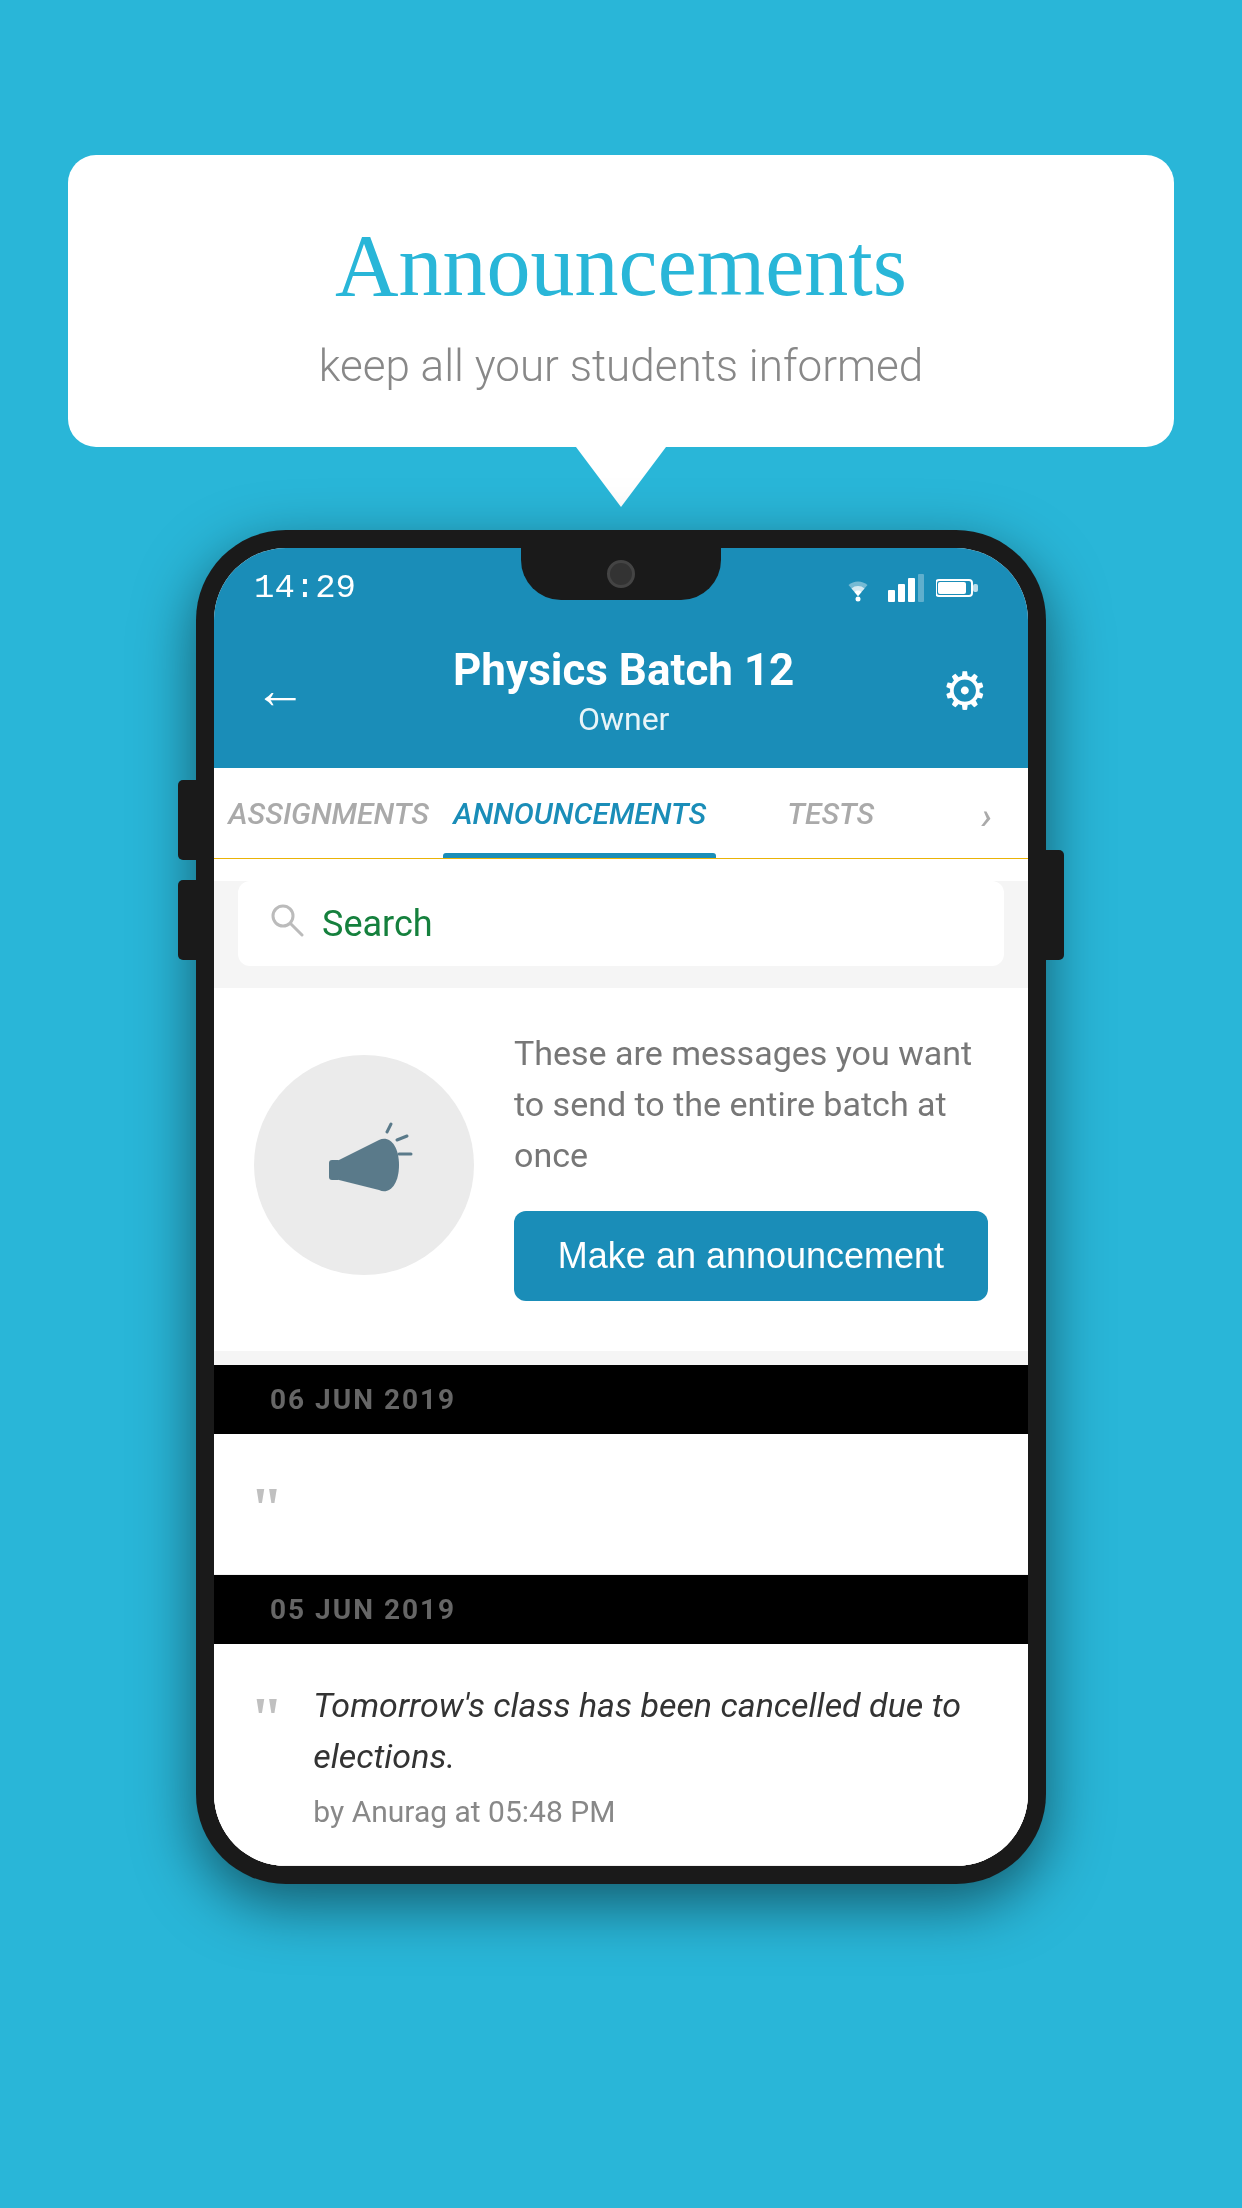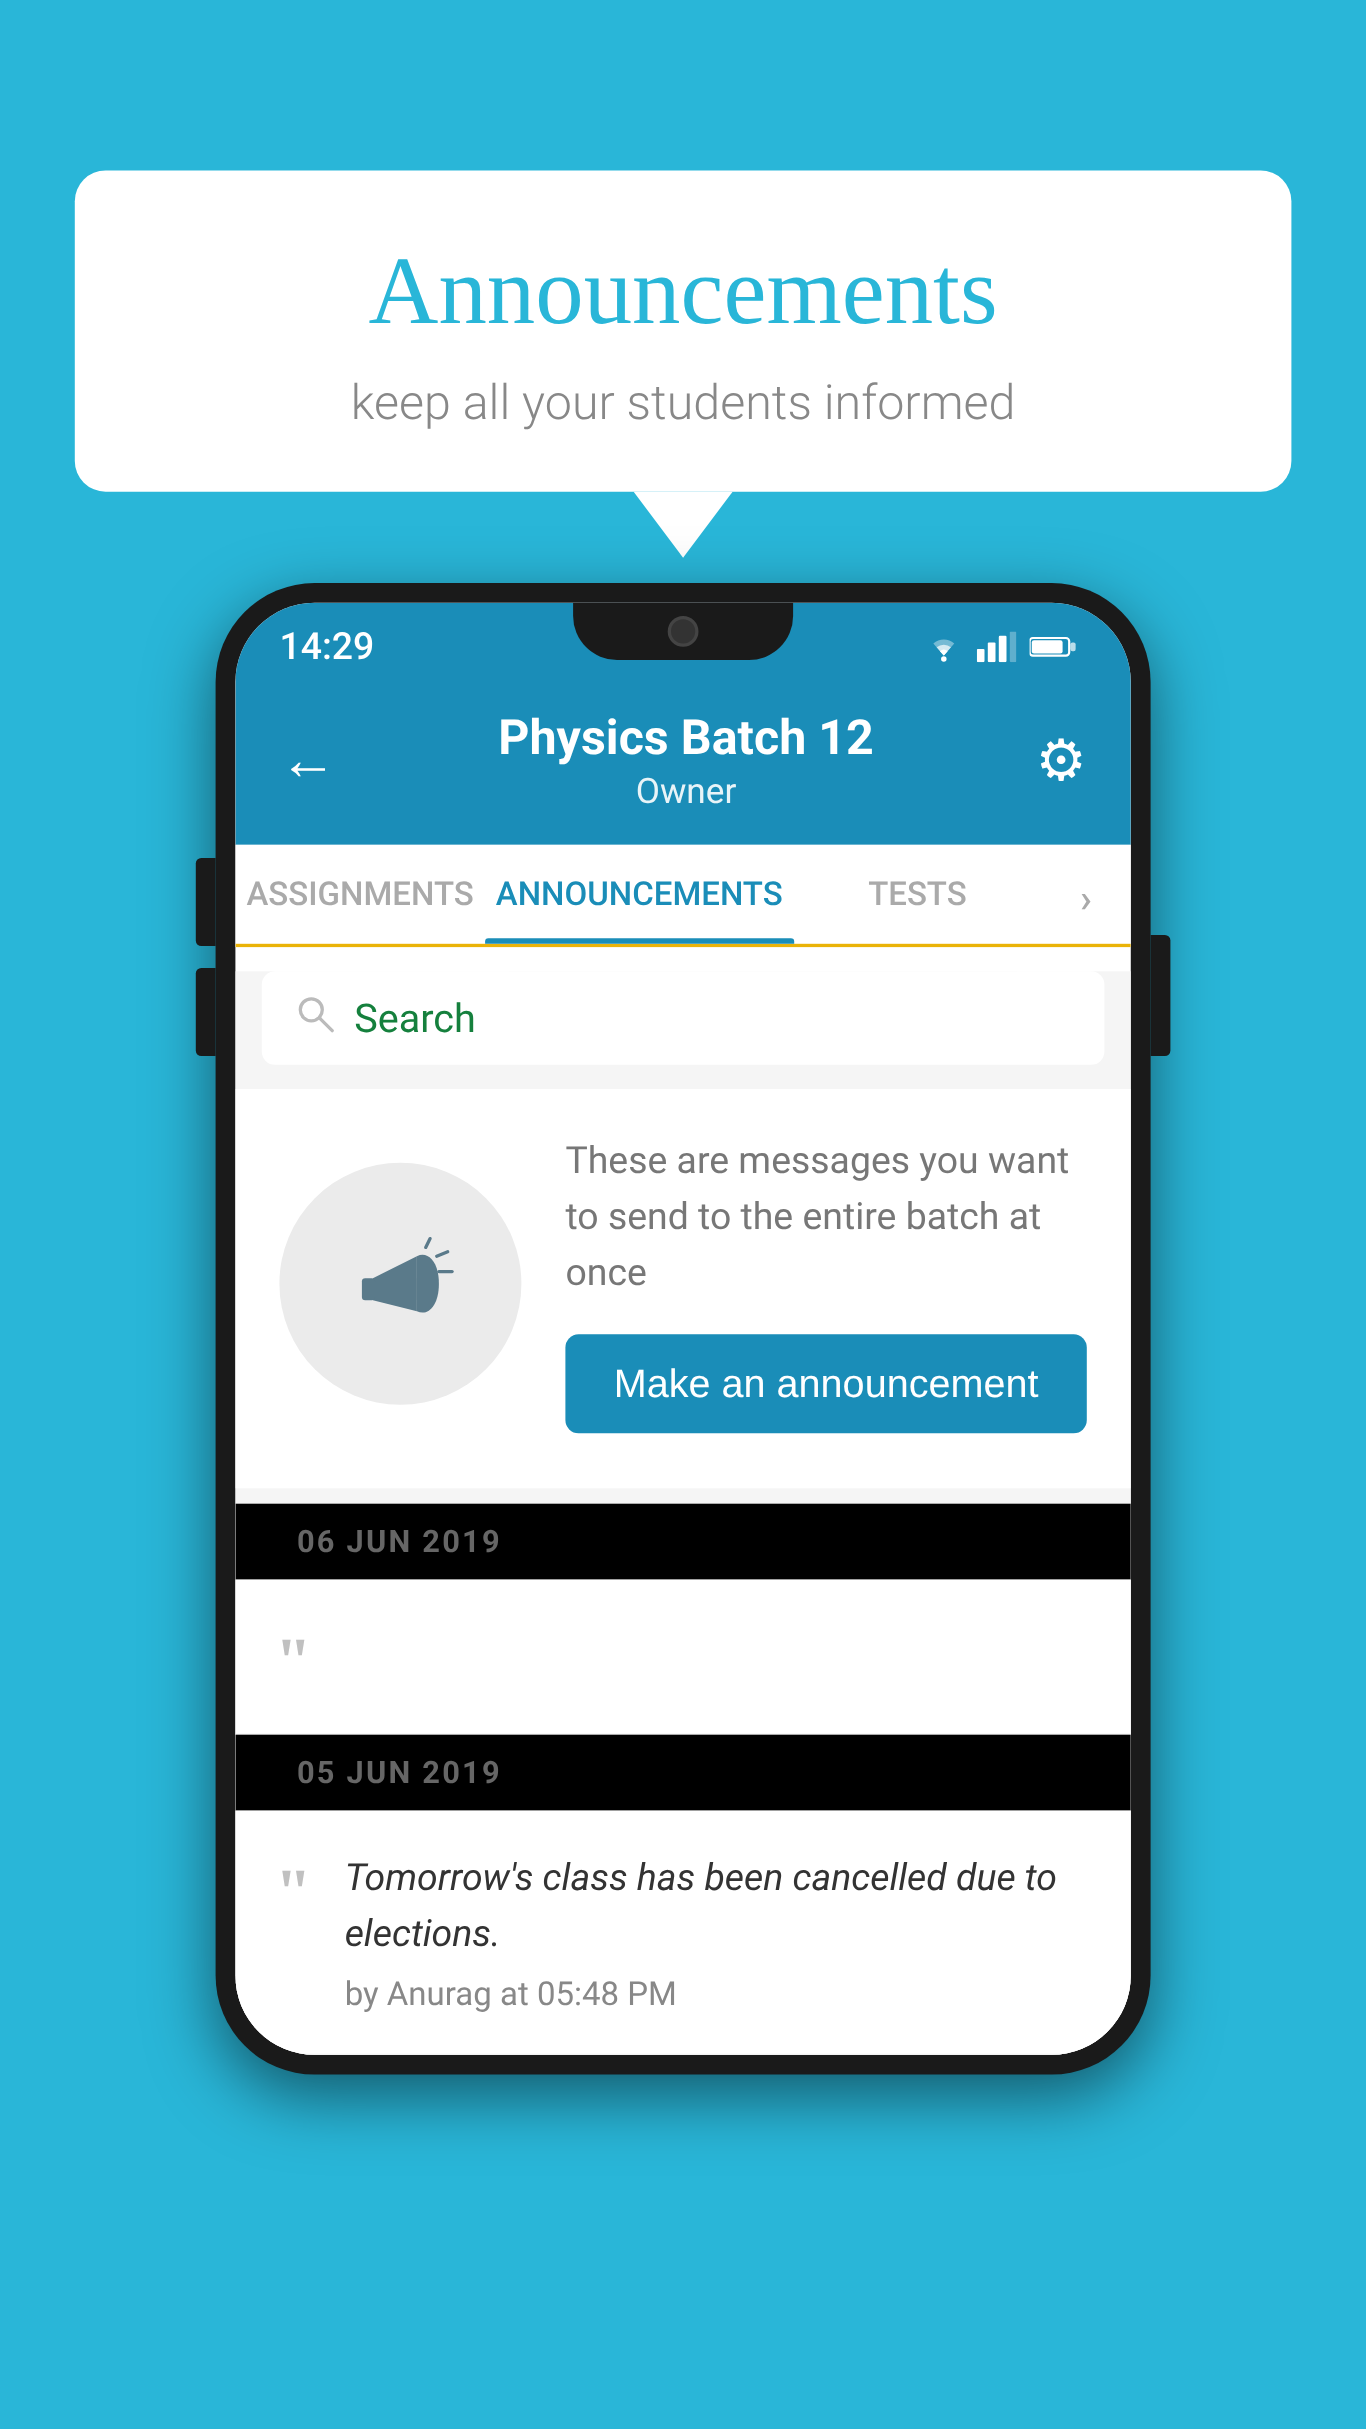--- a/index.html
+++ b/index.html
@@ -138,20 +138,21 @@
       justify-content: space-between;
       padding: 0 50px 0 40px;
       padding-top: 0;
     }
 
     .status-time {
       font-size: 34px;
       color: white;
       font-weight: 500;
       margin-top: 8px;
+      font-family: Liberation Mono, monospace;
     }
 
     .status-icons {
       display: flex;
       align-items: center;
       gap: 12px;
       margin-top: 8px;
     }
 
     
@@ -190,21 +191,22 @@
     .header-gear {
       color: white;
       font-size: 52px;
       cursor: pointer;
     }
 
     
     .tab-bar {
       background: white;
       display: flex;
-      border-bottom: 3px solid #eab308;
+      border-bottom: 1px solid #eab308;
+      font-style: italic;
     }
 
     .tab-item {
       flex: 1;
       text-align: center;
       padding: 28px 10px 20px;
       font-size: 30px;
       font-weight: 500;
       color: #aaa;
       position: relative;

